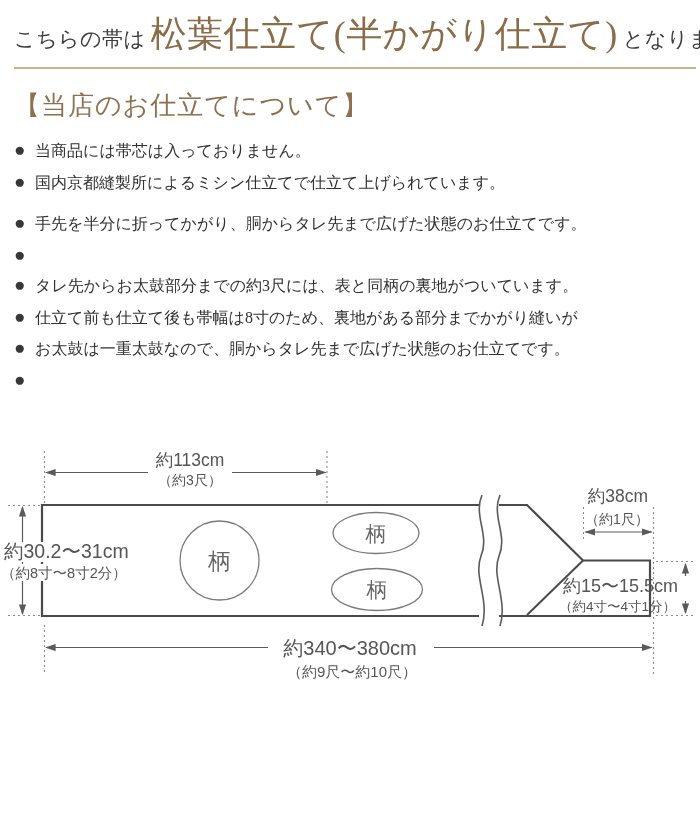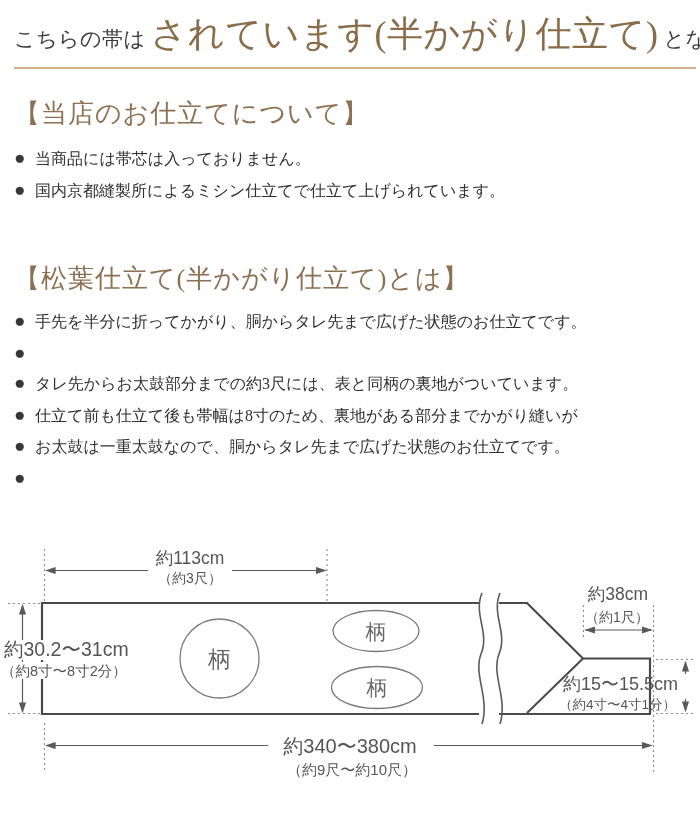--- a/index.html
+++ b/index.html
@@ -20,21 +20,21 @@
   .t-normal{font-size:21px;color:#3c3c3c;letter-spacing:.5px;}
   .t-accent{font-size:36px;color:#8a6c49;letter-spacing:.5px;}
   .divider{height:2px;background:#cdb28c;margin-top:8px;margin-right:0;}
   
   .sec-heading{
     font-weight:normal;
     font-size:26px;line-height:34px;
     color:#8d7050;letter-spacing:1px;
     margin:0;white-space:nowrap;
   }
-  .h-first{margin-top:28px;}
+  .h-first{margin-top:20px;}
   .h-second{margin-top:56px;}
   
   .items{margin-top:12px;}
   .items2{margin-top:10px;}
   .item{
     display:flex;align-items:baseline;
     line-height:30.5px;white-space:nowrap;
   }
   .marker{
     flex:0 0 21px;width:21px;
@@ -52,38 +52,37 @@
     fill:#666666;
   }
 </style>
 </head>
 <body>
 
 <div class="page">
 
   <div class="title-row">
     <span class="t-normal">こちらの帯は</span>
-    <span class="t-accent">されています(半かがり仕立て)</span>
+    <span class="t-accent">松葉仕立て(半かがり仕立て)</span>
     <span class="t-normal">となります</span>
   </div>
   <div class="divider"></div>
 
   <h2 class="sec-heading h-first">【当店のお仕立てについて】</h2>
   <div class="items">
     <div class="item">
       <span class="marker">●</span>
       <span class="item-text">当商品には帯芯は入っておりません。</span>
     </div>
     <div class="item">
       <span class="marker">●</span>
       <span class="item-text">国内京都縫製所によるミシン仕立てで仕立て上げられています。</span>
     </div>
   </div>
 
-  <h2 class="sec-heading h-second">【松葉仕立て(半かがり仕立て)とは】</h2>
   <div class="items items2">
     <div class="item">
       <span class="marker">●</span>
       <span class="item-text">手先を半分に折ってかがり、胴からタレ先まで広げた状態のお仕立てです。</span>
     </div>
     <div class="item">
       <span class="marker">●</span>
     </div>
     <div class="item">
       <span class="marker">●</span>

